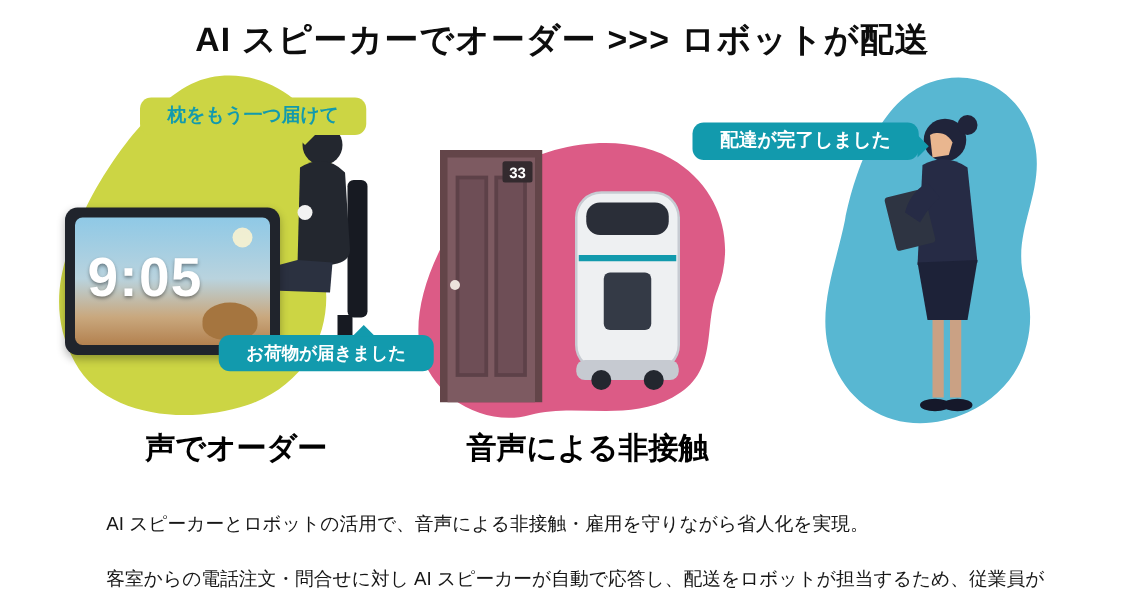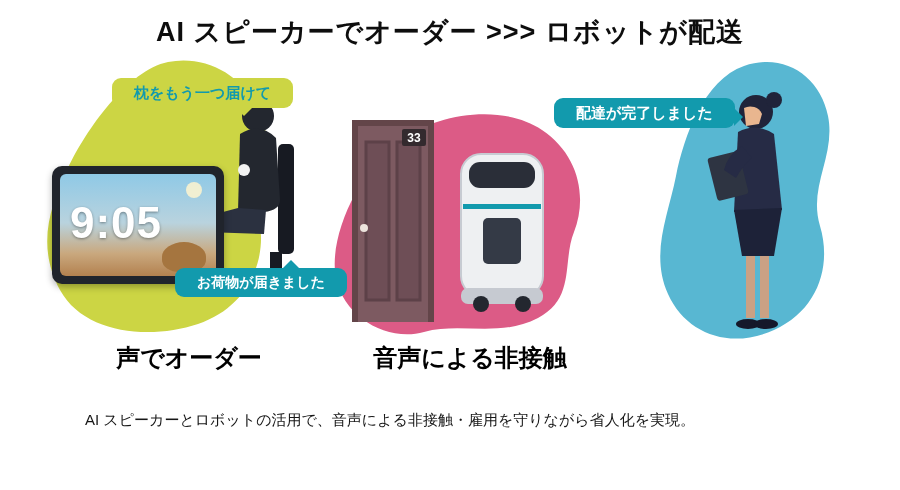--- a/index.html
+++ b/index.html
@@ -135,15 +135,16 @@
     <ellipse cx="74" cy="240" rx="12" ry="5" fill="#15182a"></ellipse>
     <rect x="20" y="70" width="32" height="44" rx="3" fill="#2e3442" transform="rotate(-14 36 92)"></rect>
     <path d="M50,62 Q36,70 32,86 L44,94 Q52,80 60,74 Z" fill="#262b45"></path>
   </svg>
 
   <div class="bubble bubble-teal tail-right" style="left:554px;top:98px;">配達が完了しました</div>
 
 
   <div class="desc">
     <div>AI スピーカーとロボットの活用で、音声による非接触・雇用を守りながら省人化を実現。</div>
+    <div>客室からの電話注文・問合せに対し AI スピーカーが自動で応答し、配送をロボットが担当するため、従業員が</div>
   </div>
 
 </div>
 
 </body></html>

